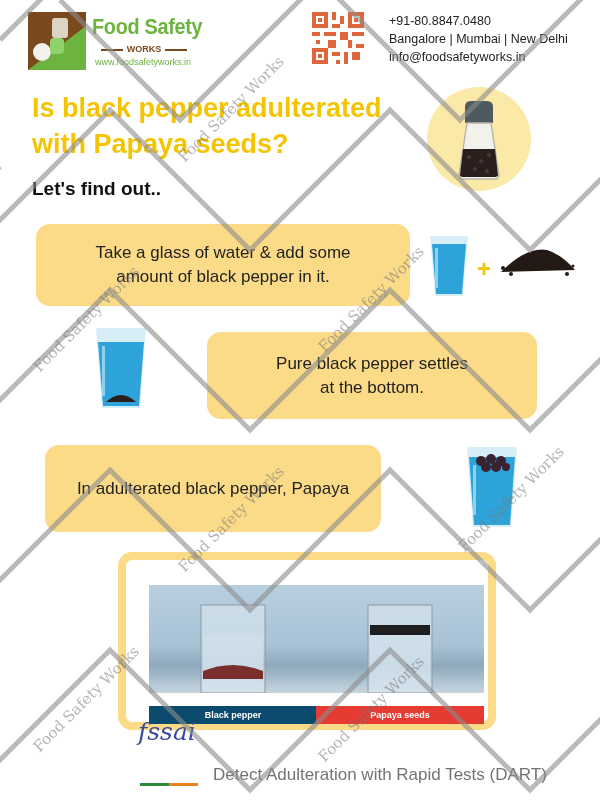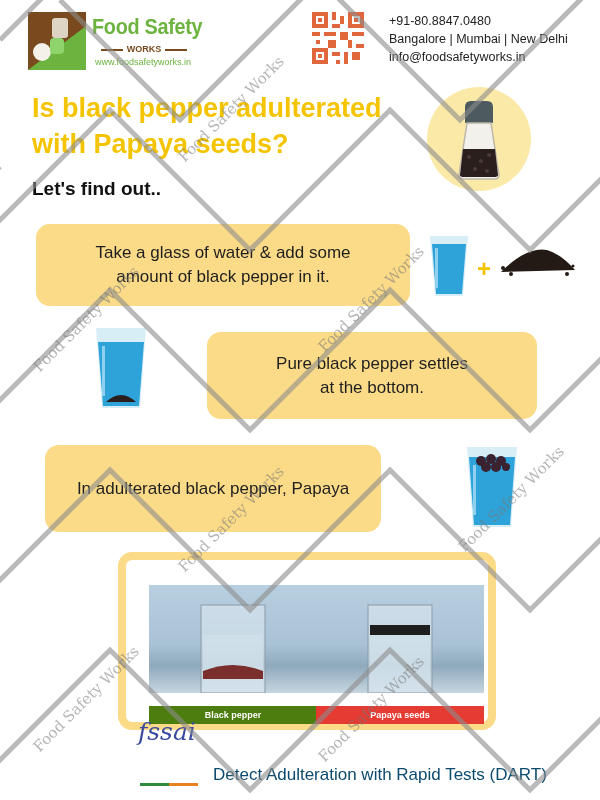--- a/index.html
+++ b/index.html
@@ -24,27 +24,27 @@
   .callout { background:#fbdb87; border-radius:14px; text-align:center; font-size:17px; line-height:24px; color:#1f1f1f; display:flex; align-items:center; justify-content:center; }
   .c1 { left:36px; top:224px; width:374px; height:82px; }
   .c2 { left:207px; top:332px; width:330px; height:87px; }
   .c3 { left:45px; top:445px; width:336px; height:87px; }
 
   .photo-frame { left:118px; top:552px; width:378px; height:178px; background:#fff; border:8px solid #fbdb87; border-radius:14px; box-sizing:border-box; }
   .photo { position:absolute; top:25px; width:168px; height:108px; background:linear-gradient(180deg,#b8cfe0 0%,#a9c2d6 55%,#8fa9bd 75%,#c7d6e0 100%); }
   .photo-left { left:23px; }
   .photo-right { left:190px; }
   .label-bar { position:absolute; top:146px; width:168px; height:18px; color:#fff; font-size:9px; font-weight:bold; display:flex; align-items:center; justify-content:center; }
-  .label-left { left:23px; background:#4d7c0f; }
+  .label-left { left:23px; background:#0c4a6e; }
   .label-right { left:190px; background:#e53b32; }
 
   .ref { left:28px; top:765px; font-size:17px; color:#1a1a1a;margin-top:40px; }
   .fssai { left:138px; top:717px; font-family:"DejaVu Serif", serif; font-style:italic; font-size:25px; color:#3a4aa0; }
   .fssai-bar { left:140px; top:783px; width:58px; height:3px; background:linear-gradient(90deg,#2e8b3e 0 50%, #e8821e 50% 100%); }
-  .dart { left:213px; top:765px; font-size:17px; color:#0c4a6e; }
+  .dart { left:213px; top:765px; font-size:17px; color:#737373; }
 </style>
 </head>
 <body>
 
 <div class="abs logo">
   <svg width="58" height="58" viewBox="0 0 58 58">
     <rect x="0" y="0" width="58" height="58" fill="#7a4a1e"></rect>
     <polygon points="0,58 58,14 58,58" fill="#6cb33f"></polygon>
     <rect x="24" y="6" width="16" height="20" rx="3" fill="#e8e3d6" opacity="0.9"></rect>
     <circle cx="14" cy="40" r="9" fill="#f4f1ea"></circle>

